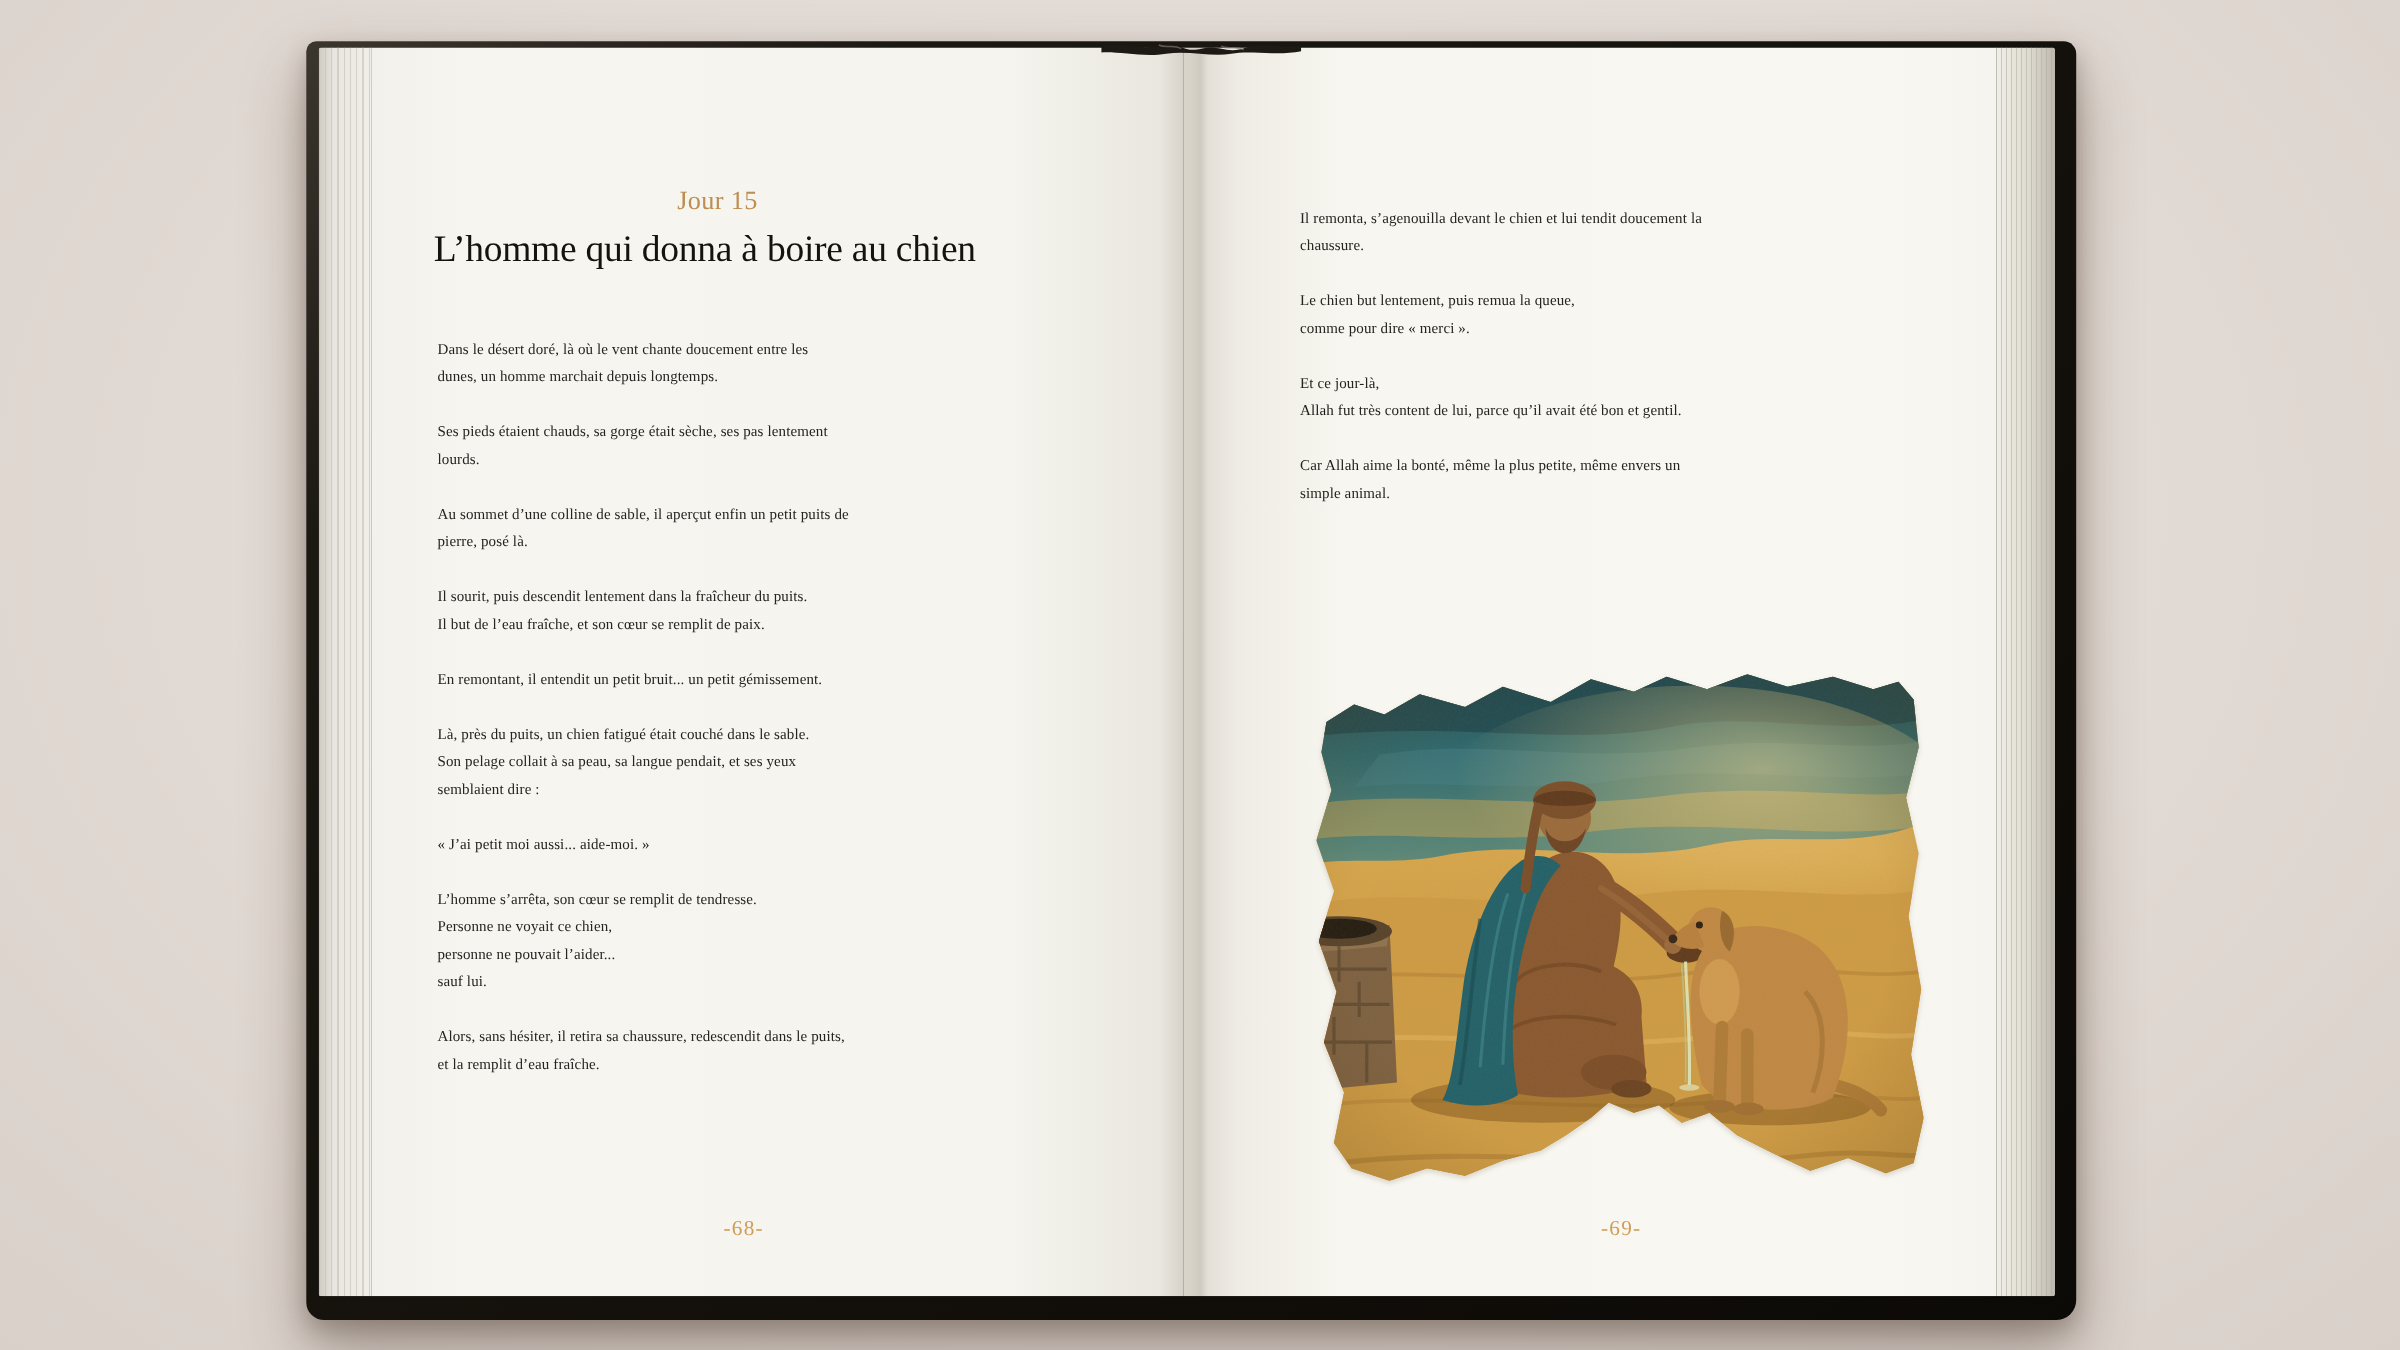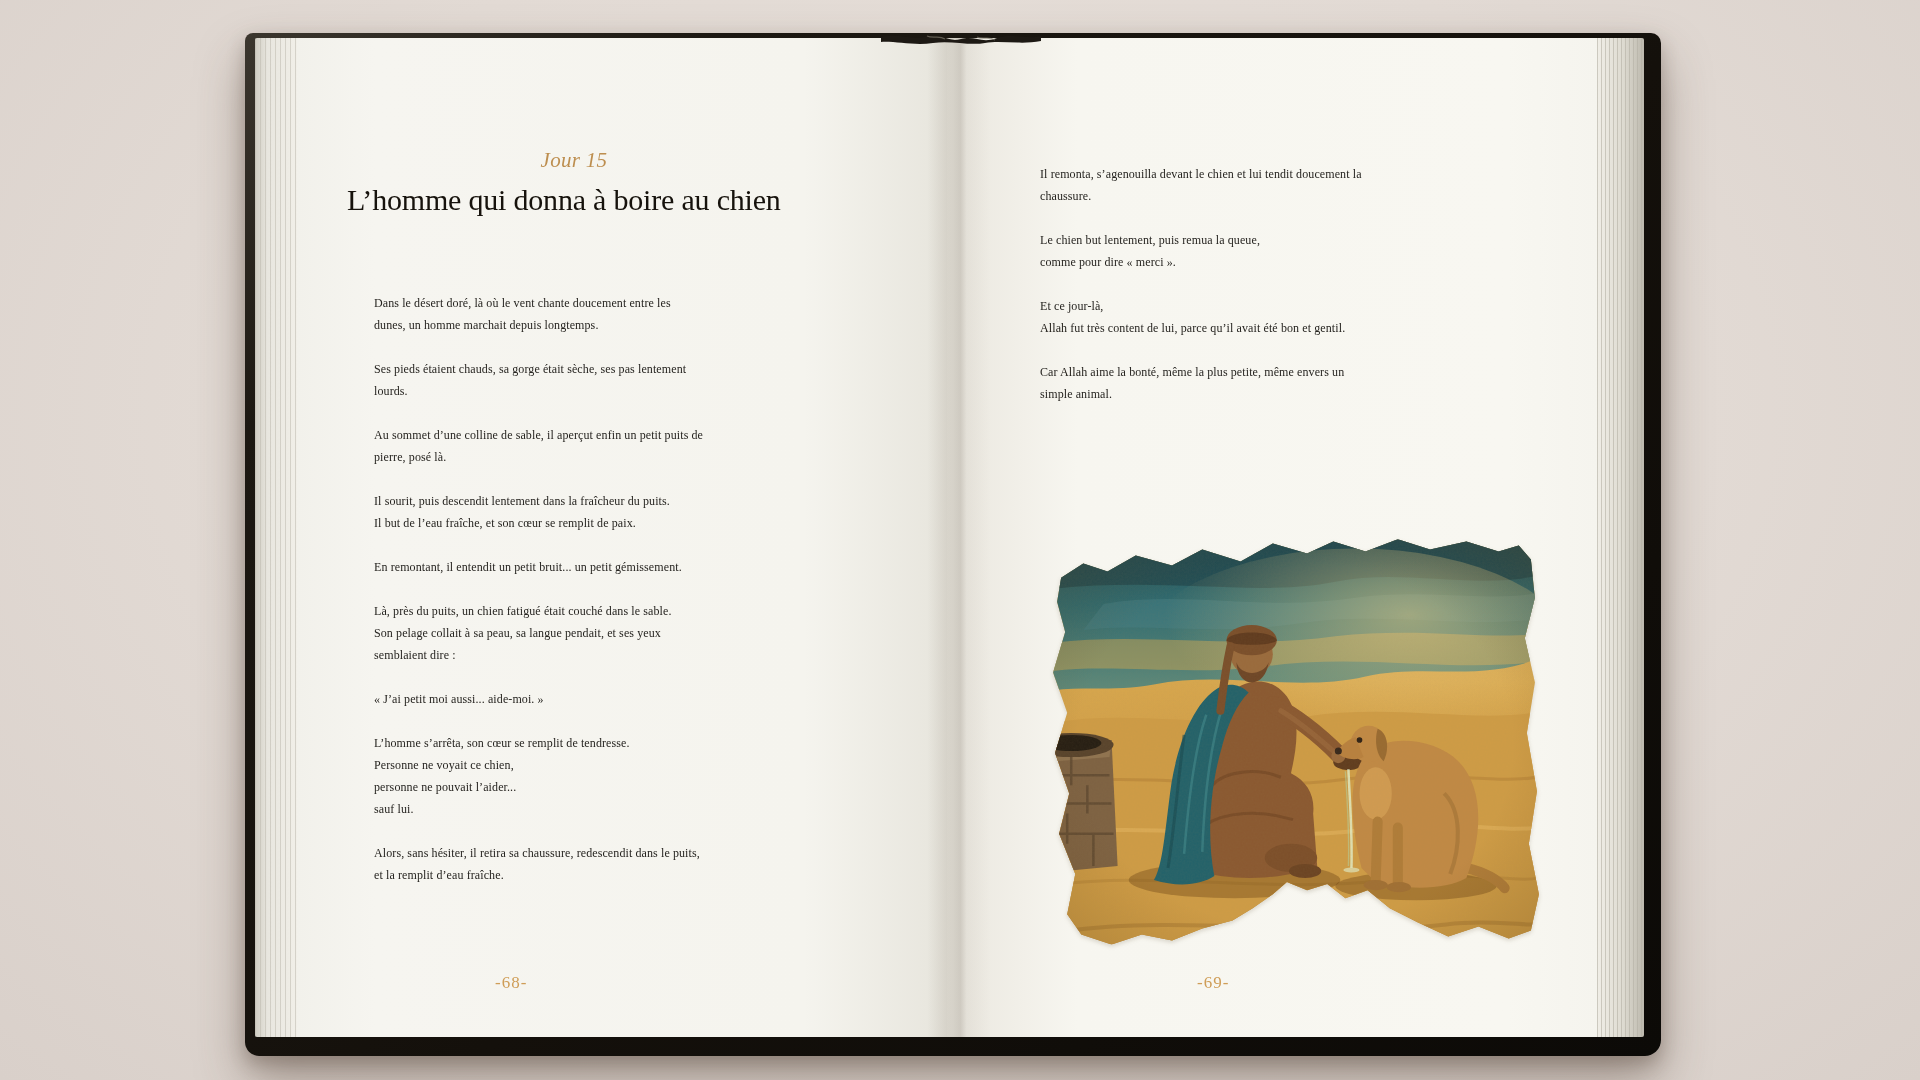--- a/index.html
+++ b/index.html
@@ -44,36 +44,36 @@
     background:linear-gradient(270deg,#f5f4ee 0%,#f8f7f1 14%,#f7f6f0 80%,#ece9e1 97%,#e4e1d8 100%);
   }
   .gutter-shadow{
     position:absolute;left:672px;top:0;width:64px;height:100%;pointer-events:none;
     background:linear-gradient(90deg,rgba(0,0,0,0) 0%,rgba(74,62,48,.10) 40%,rgba(74,62,48,.17) 52%,rgba(74,62,48,.05) 62%,rgba(0,0,0,0) 100%);
   }
   .spine-band{position:absolute;left:636px;top:-6px;width:160px;height:22px;pointer-events:none;}
   
   .day-label{
     position:absolute;left:350px;top:148px;width:448px;text-align:center;
-    font-style:italic;font-size:21px;color:#bd8e4f;letter-spacing:.3px;
+    font-size:21px;color:#bd8e4f;letter-spacing:.3px;
   }
   .story-title{
     position:absolute;left:347px;top:183px;width:560px;
     font-size:30px;color:#16120c;letter-spacing:-.2px;font-weight:400;margin:0;
   }
   .body-text{
     position:absolute;font-size:12px;line-height:22px;color:#262420;
     white-space:nowrap;letter-spacing:.1px;
   }
   .body-text p{margin:0 0 22px 0;}
   .body-text b{font-weight:normal;color:#1b1813;}
-  .left-text{left:350px;top:292px;width:500px;margin-left:24px;}
+  .left-text{left:350px;top:268px;width:500px;}
   .right-text{left:1040px;top:163px;width:500px;}
   .page-number{
-    position:absolute;top:973px;width:200px;text-align:left;
+    position:absolute;top:973px;width:200px;text-align:center;
     font-size:17px;color:#cf9d57;letter-spacing:1px;
   }
   .pageno-left{left:495px;}
   .pageno-right{left:1197px;}
   
   .illustration{
     position:absolute;left:1043px;top:533px;width:504px;height:424px;
     filter:drop-shadow(0 2px 2px rgba(80,60,30,.18));
   }
   .illustration svg{display:block;width:100%;height:100%;}

